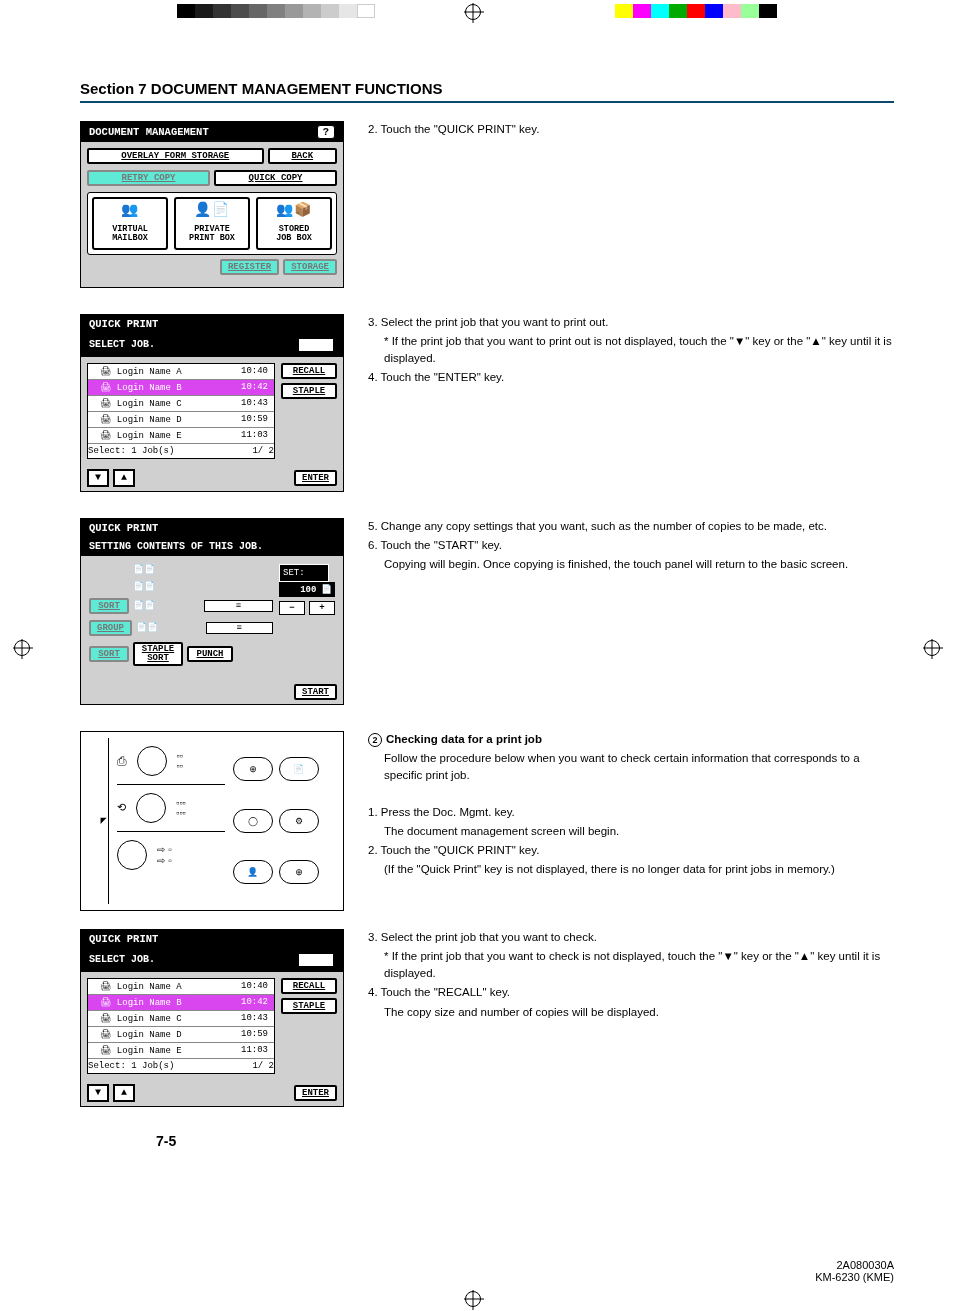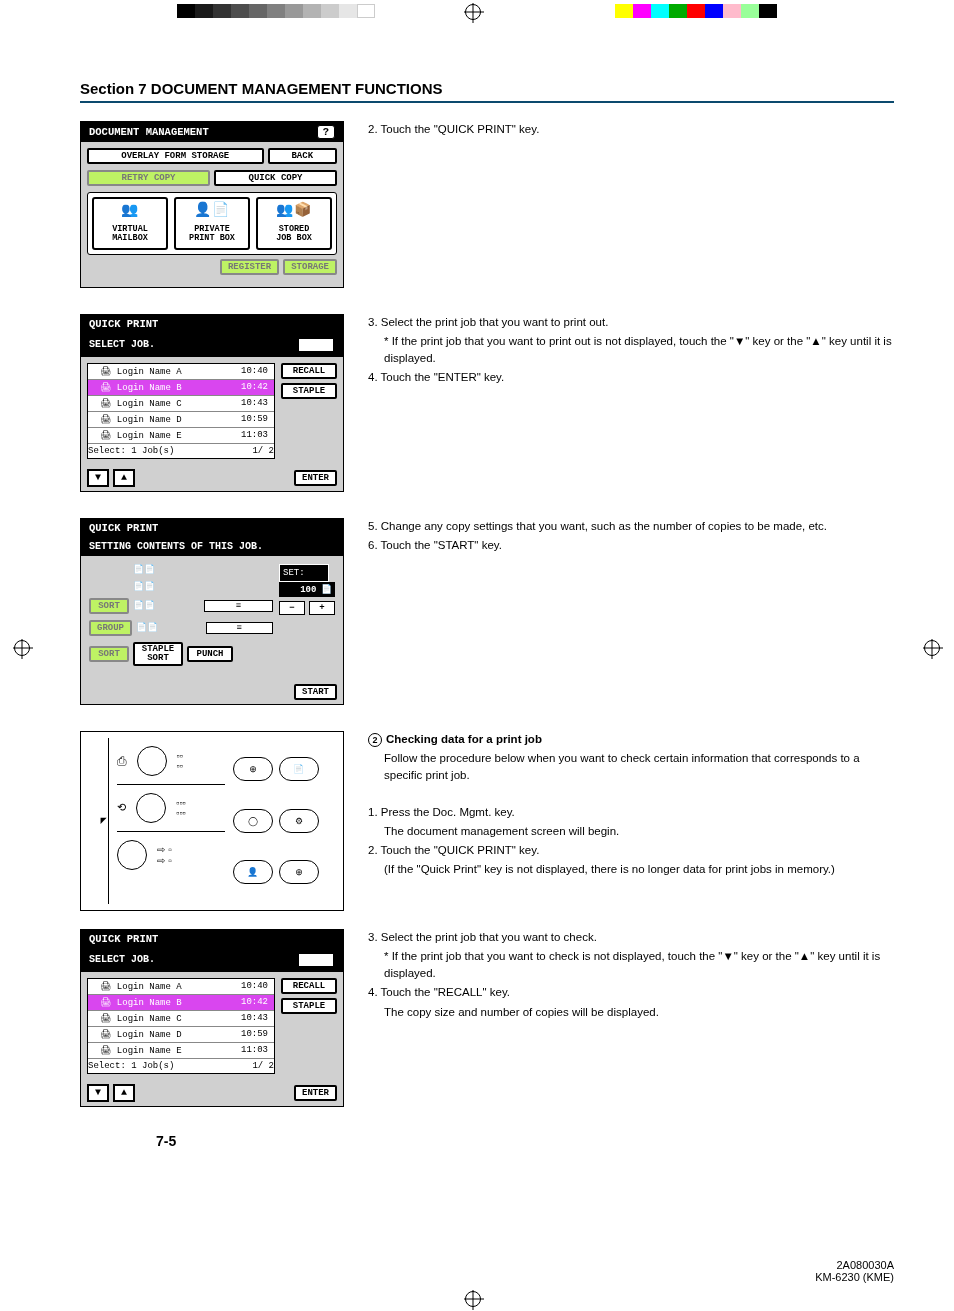--- a/index.html
+++ b/index.html
@@ -74,23 +74,23 @@
     background: #000;
     color: #fff;
     font-size: 10px;
     font-weight: bold;
     padding: 4px 8px;
     display:flex; justify-content: space-between; align-items:center;
   }
   .lcd-btn {
     background: #fff; border: 2px solid #000; border-radius: 2px;
     padding: 1px 6px; font-weight: bold; font-size: 9px;
-    text-align: center; display: inline-block;
-  }
-  .lcd-btn.dim { background: #bef264; color:#777; border-color:#888; }
+    text-align: center; display: inline-block; text-decoration: underline;
+  }
+  .lcd-btn.dim { background: #5eead4; color:#777; border-color:#888; }
   .lcd-body { padding: 6px; }
   .row-flex { display:flex; gap:4px; margin-bottom:6px; align-items:center; }
   .row-flex > * { flex:1; }
   .box-row {
     display:flex; gap:6px; padding:4px;
   }
   .box-item {
     border:2px solid #000; background:#fff; border-radius:3px;
     padding:4px 2px; text-align:center; font-size:8.5px; font-weight:bold;
     flex:1; line-height:1.1;
@@ -325,20 +325,21 @@
           </div>
         </div>
         <div class="arrow-bar" style="justify-content:flex-end;">
           <span class="lcd-btn">START</span>
         </div>
       </div>
     </div>
     <div class="right-col">
       <p>5. Change any copy settings that you want, such as the number of copies to be made, etc.</p>
       <p>6. Touch the "START" key.</p>
+      <p class="indent">Copying will begin. Once copying is finished, the touch panel will return to the basic screen.</p>
     </div>
   </div>
 
   <div class="content-row">
     <div class="left-col">
       <div class="ctrl-panel">
         <div style="width:18px; border-right:1px solid #000; display:flex; flex-direction:column; justify-content:center;">
           <span style="writing-mode:vertical-rl; font-size:8px;">◤</span>
         </div>
         <div style="flex:1;">

